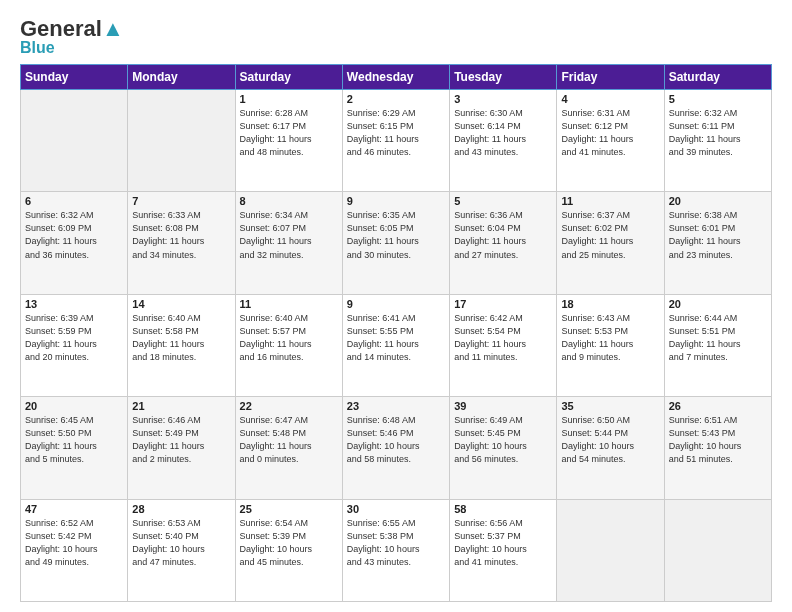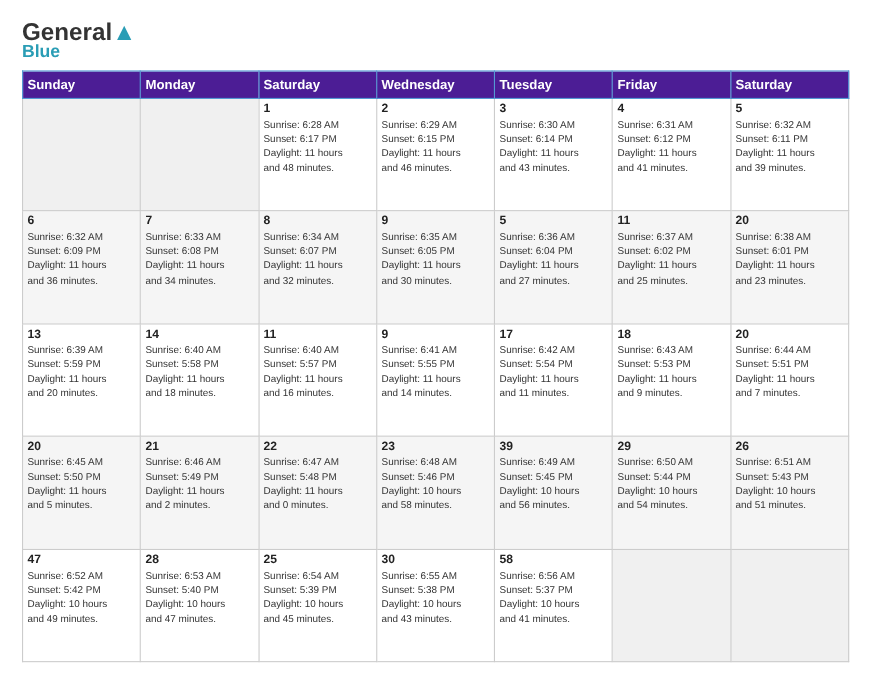--- a/index.html
+++ b/index.html
@@ -216,21 +216,21 @@
           </td>
           <td>
             <span class="day-num">23</span>
             <div class="day-info">Sunrise: 6:48 AM<br>Sunset: 5:46 PM<br>Daylight: 10 hours<br>and 58 minutes.</div>
           </td>
           <td>
             <span class="day-num">39</span>
             <div class="day-info">Sunrise: 6:49 AM<br>Sunset: 5:45 PM<br>Daylight: 10 hours<br>and 56 minutes.</div>
           </td>
           <td>
-            <span class="day-num">29</span>
+            <span class="day-num">35</span>
             <div class="day-info">Sunrise: 6:50 AM<br>Sunset: 5:44 PM<br>Daylight: 10 hours<br>and 54 minutes.</div>
           </td>
           <td>
             <span class="day-num">26</span>
             <div class="day-info">Sunrise: 6:51 AM<br>Sunset: 5:43 PM<br>Daylight: 10 hours<br>and 51 minutes.</div>
           </td>
         </tr>
         <tr>
           <td>
             <span class="day-num">47</span>

